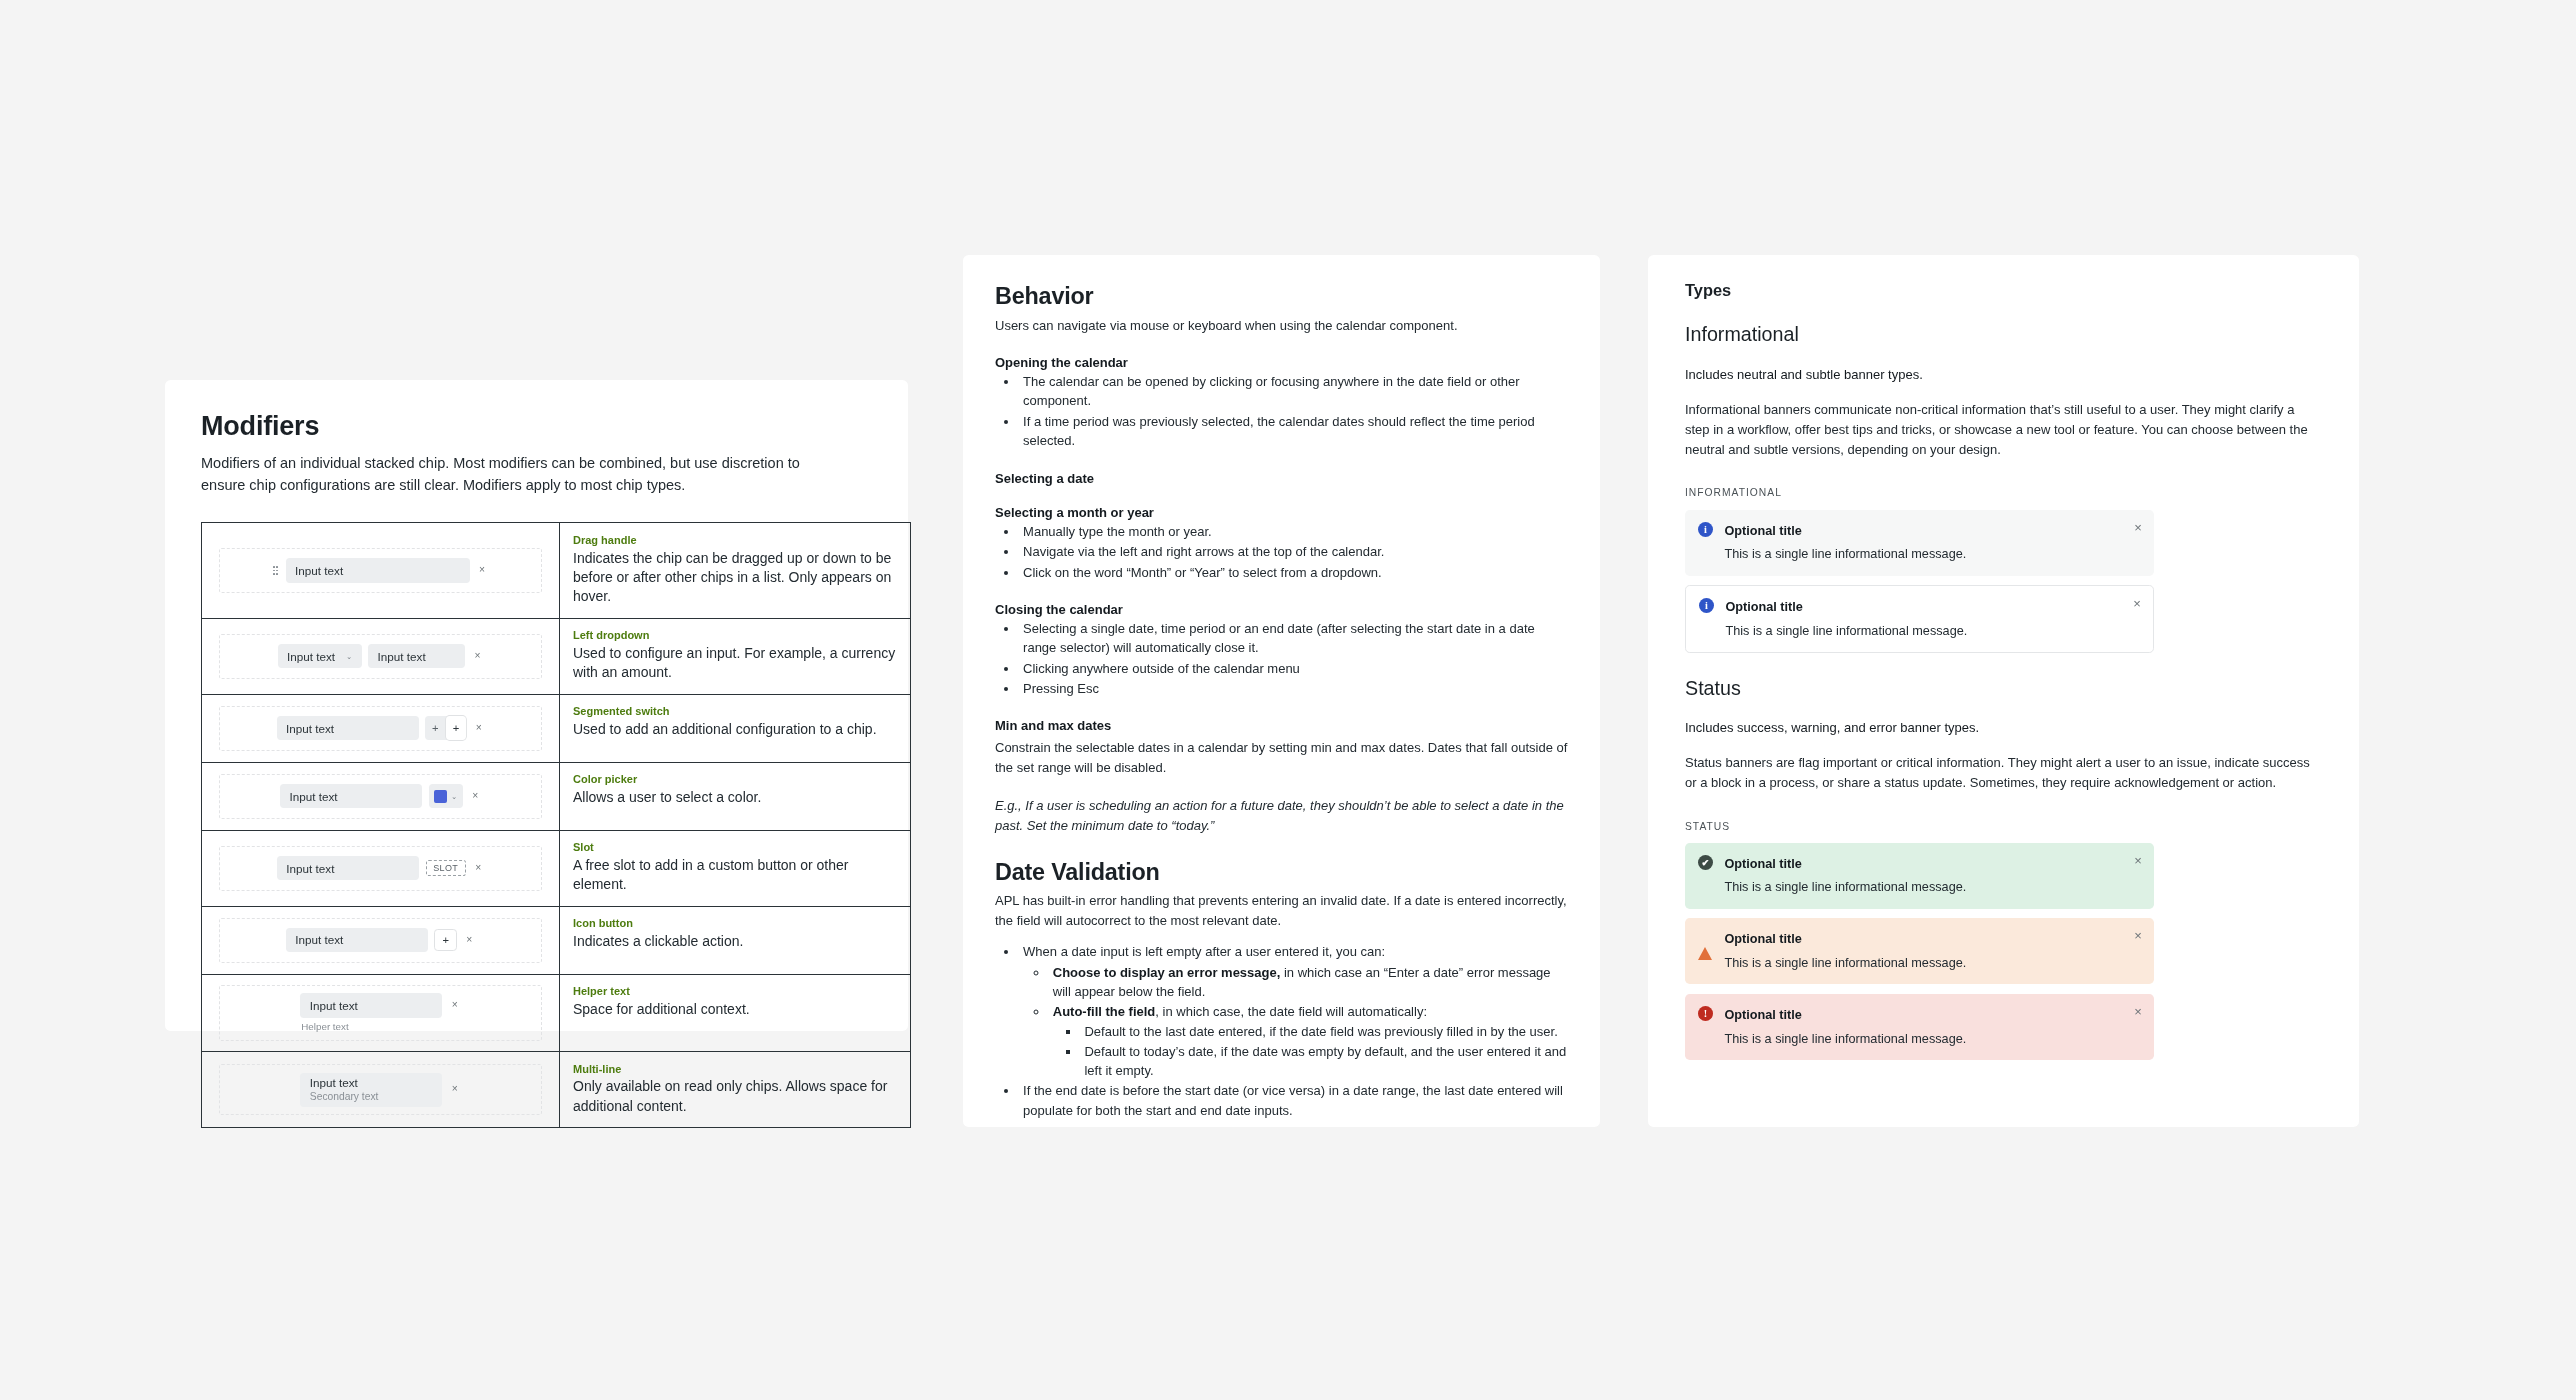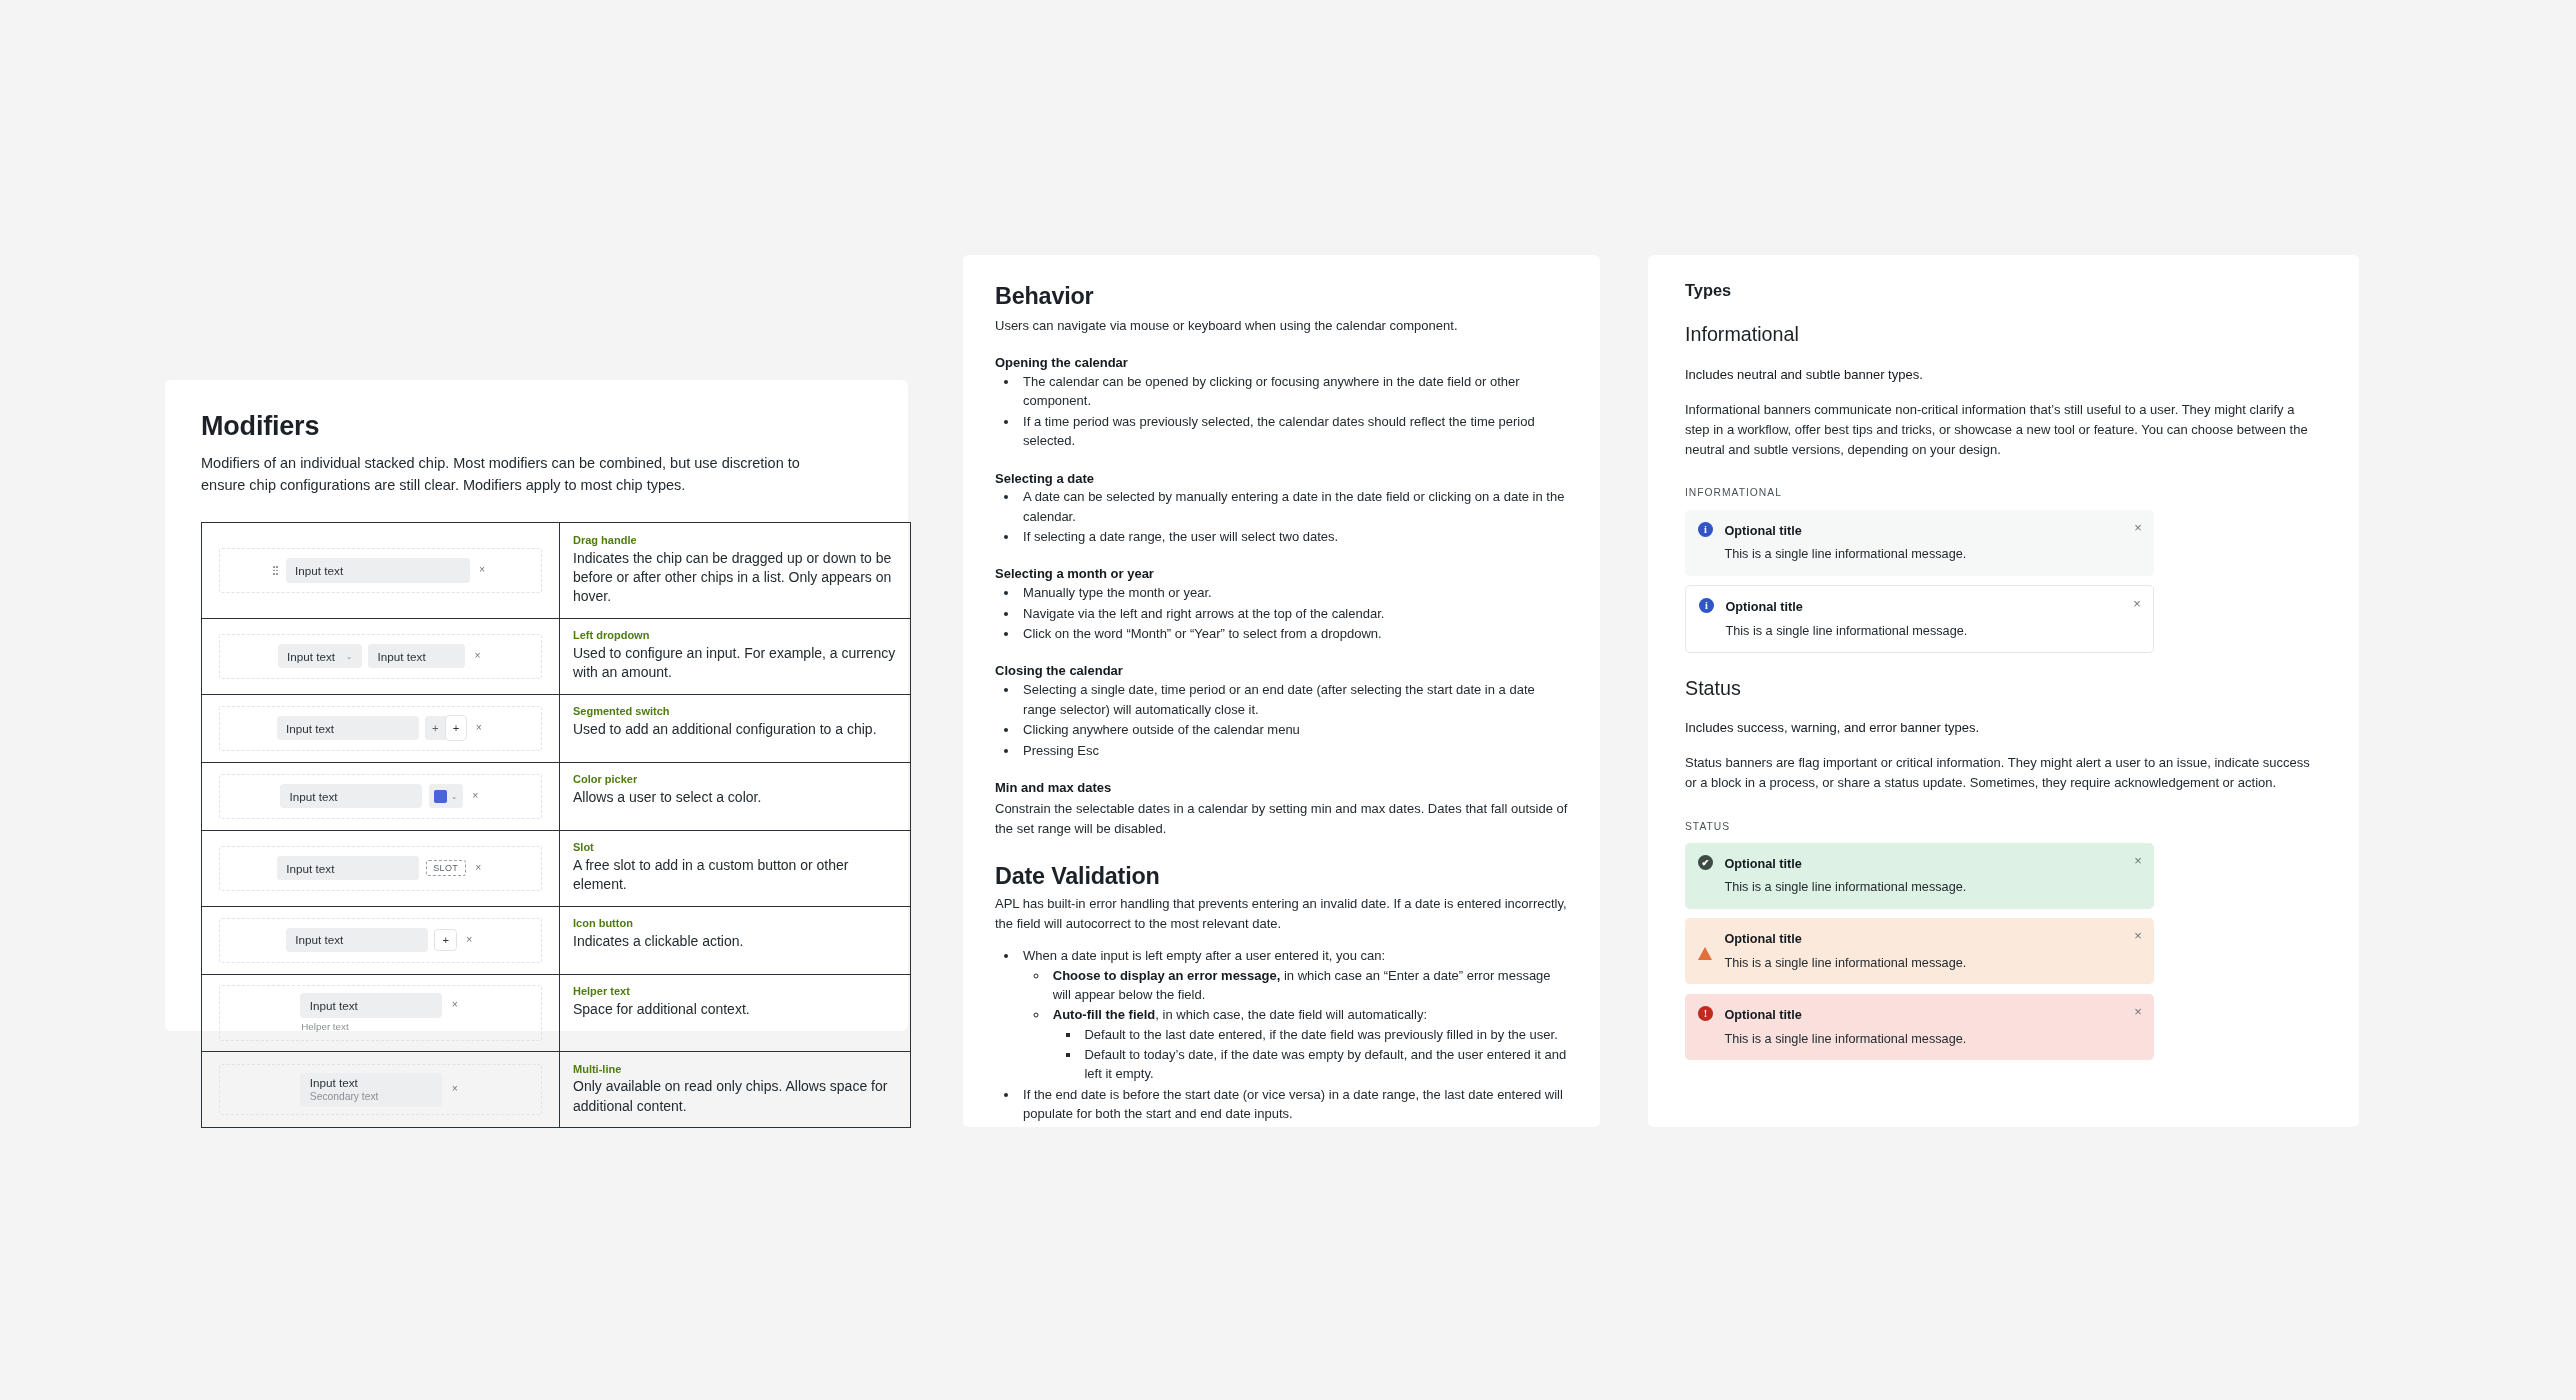--- a/index.html
+++ b/index.html
@@ -366,41 +366,38 @@
       <div class="h1">Behavior</div>
       <div class="lead">Users can navigate via mouse or keyboard when using the calendar component.</div>
 
       <div class="h3">Opening the calendar</div>
       <ul class="b1">
         <li>The calendar can be opened by clicking or focusing anywhere in the date field or other component.</li>
         <li>If a time period was previously selected, the calendar dates should reflect the time period selected.</li>
       </ul>
 
       <div class="h3">Selecting a date</div>
-      <ul class="b1">
-        <li>A date can be selected by manually entering a date in the date field or clicking on a date in the calendar.</li>
-        <li>If selecting a date range, the user will select two dates.</li>
-      </ul>
 
       <div class="h3">Selecting a month or year</div>
       <ul class="b1">
         <li>Manually type the month or year.</li>
         <li>Navigate via the left and right arrows at the top of the calendar.</li>
         <li>Click on the word “Month” or “Year” to select from a dropdown.</li>
       </ul>
 
       <div class="h3">Closing the calendar</div>
       <ul class="b1">
         <li>Selecting a single date, time period or an end date (after selecting the start date in a date range selector) will automatically close it.</li>
         <li>Clicking anywhere outside of the calendar menu</li>
         <li>Pressing Esc</li>
       </ul>
 
       <div class="h3">Min and max dates</div>
       <div class="body-p">Constrain the selectable dates in a calendar by setting min and max dates. Dates that fall outside of the set range will be disabled.</div>
+      <div class="body-em">E.g., If a user is scheduling an action for a future date, they shouldn’t be able to select a date in the past. Set the minimum date to “today.”</div>
 
       <div class="h1 spaced">Date Validation</div>
       <div class="body-p">APL has built-in error handling that prevents entering an invalid date. If a date is entered incorrectly, the field will autocorrect to the most relevant date.</div>
 
       <ul class="b1" style="margin-top:12.2px;">
         <li>
           <span>When a date input is left empty after a user entered it, you can:</span>
           <ul class="b2">
             <li><span class="bold-in">Choose to display an error message,</span><span> in which case an “Enter a date” error message will appear below the field.</span></li>
             <li>

